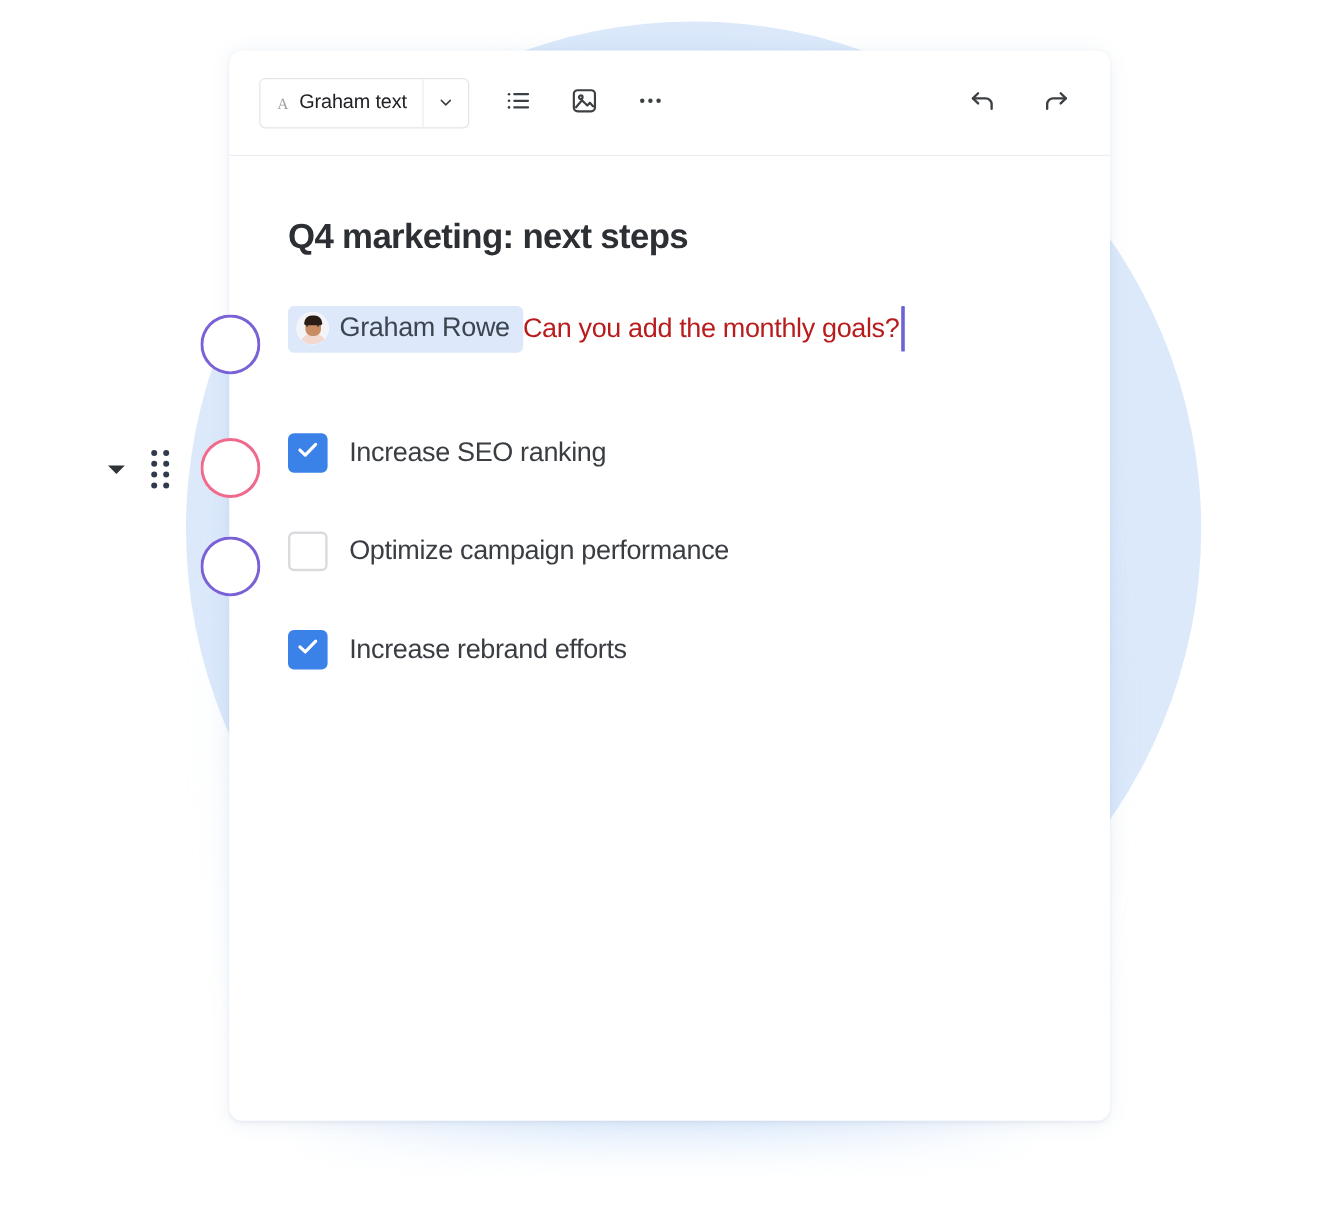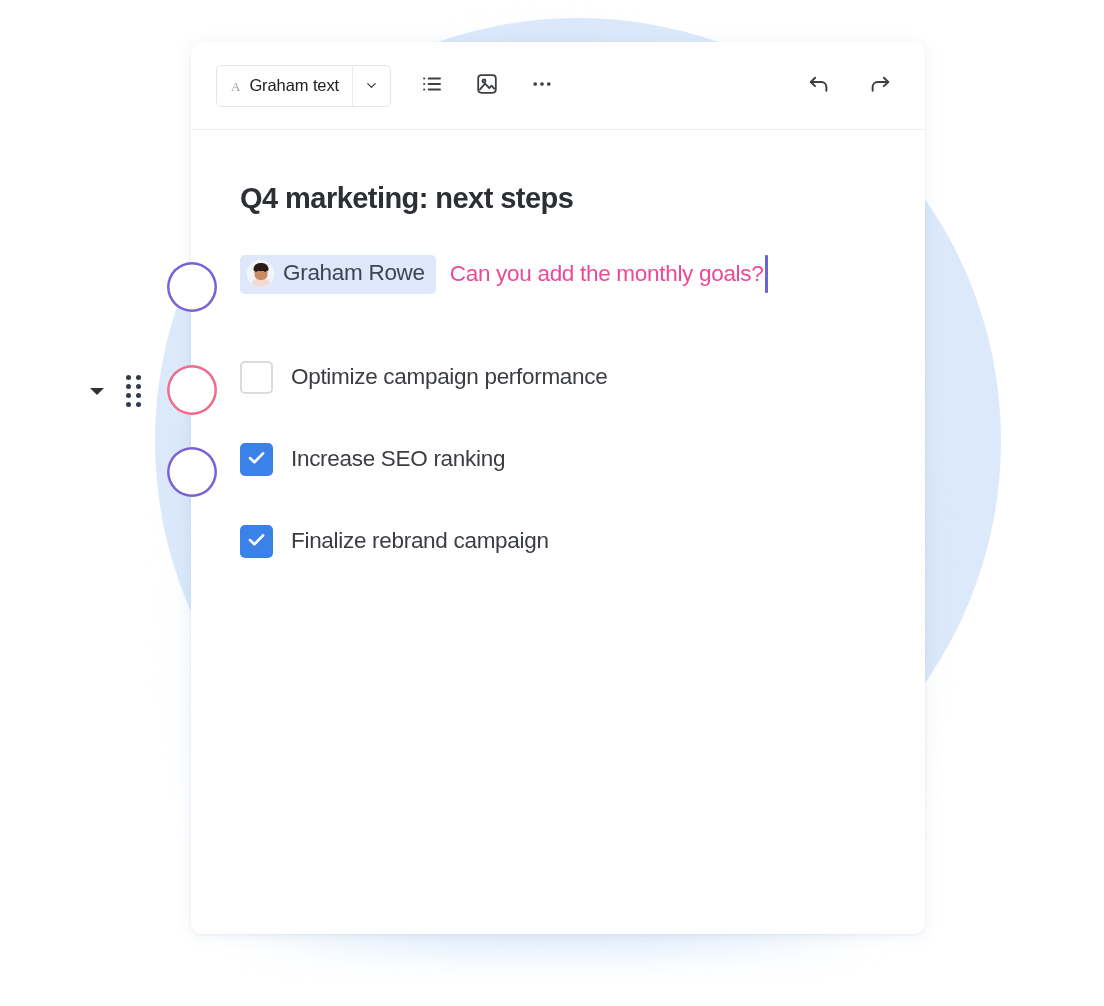--- a/index.html
+++ b/index.html
@@ -163,22 +163,21 @@
     height: 39px;
   }
   .mention-name {
     font-size: 22.5px;
     color: #3d4450;
     letter-spacing: -.3px;
     white-space: nowrap;
   }
   .mention-text {
     font-size: 22.5px;
-    color: #ec4899;
-    margin-left: 14px;
+    color: #b91c1c;
     letter-spacing: -.3px;
     white-space: nowrap;
   }
   .caret {
     display: inline-block;
     width: 3px;
     height: 38px;
     background: #6c63d6;
     margin-left: 2px;
     vertical-align: middle;
@@ -407,44 +406,44 @@
                   <span class="eye r"></span>
               </span>
             </span>
             <span class="mention-name">Graham Rowe</span>
           </span>
           <span class="mention-text">Can you add the monthly goals?</span>
           <span class="caret"></span>
         </div>
 
         <div class="row task-row">
-          <span class="checkbox unchecked"></span>
-          <span class="task-label">Optimize campaign performance</span>
-        </div>
-
-        <div class="row task-row">
           <span class="checkbox checked">
             <span>
               <svg width="21" height="21" viewBox="0 0 24 24" fill="none" stroke="#ffffff" stroke-width="3" stroke-linecap="round" stroke-linejoin="round">
                 <polyline points="4.5 12.6 9.6 17.4 19.5 7.2"></polyline>
               </svg>
             </span>
           </span>
           <span class="task-label">Increase SEO ranking</span>
         </div>
 
+        <div class="row task-row">
+          <span class="checkbox unchecked"></span>
+          <span class="task-label">Optimize campaign performance</span>
+        </div>
+
         <div class="row task-row last">
           <span class="checkbox checked">
             <span>
               <svg width="21" height="21" viewBox="0 0 24 24" fill="none" stroke="#ffffff" stroke-width="3" stroke-linecap="round" stroke-linejoin="round">
                 <polyline points="4.5 12.6 9.6 17.4 19.5 7.2"></polyline>
               </svg>
             </span>
           </span>
-          <span class="task-label">Finalize rebrand campaign</span>
+          <span class="task-label">Increase rebrand efforts</span>
         </div>
 
       </div>
     </div>
   </div>
 
   <div class="avatar purple ava-1">
     <span class="ring">
       <span class="face p1">
         <span class="bg"></span>

